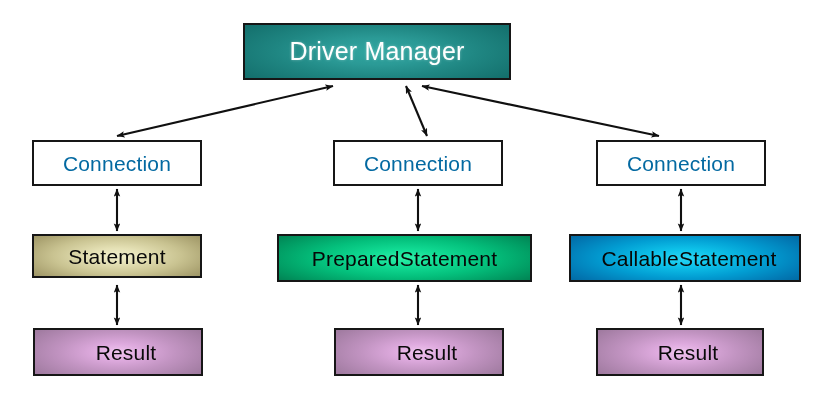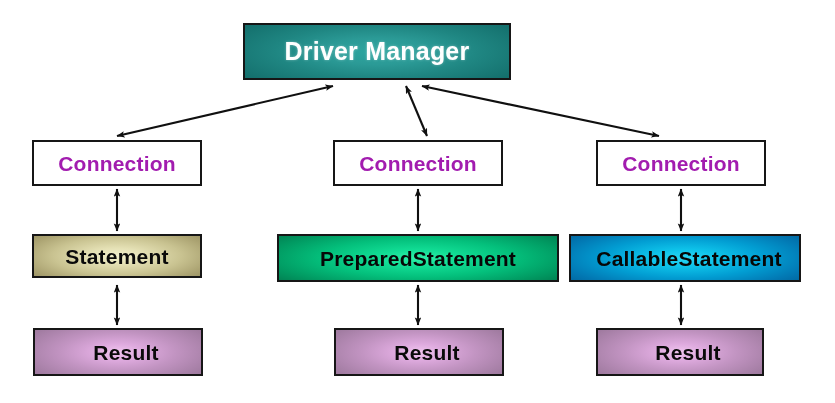--- a/index.html
+++ b/index.html
@@ -27,21 +27,21 @@
     position: absolute;
     box-sizing: border-box;
     border: 2px solid #161616;
     display: flex;
     align-items: center;
     justify-content: center;
     overflow: visible;
     white-space: nowrap;
   }
   .node-label {
-    font-weight: bold;
+    font-weight: normal;
     letter-spacing: 0.2px;
     line-height: 1;
     user-select: none;
     text-align: right;
   }
 
   
   .node-driver {
     background:
       radial-gradient(ellipse 62% 78% at 50% 50%,
@@ -53,21 +53,21 @@
     text-shadow: 0 0 3px rgba(255,255,255,0.35);
   }
 
   
   .node-connection {
     background:
       radial-gradient(ellipse 70% 85% at 50% 50%,
         #cfeeee 0%, #b6dcdb 22%, #95bdbd 55%, #7d a0a0 75%, #74989a 100%);
   }
   .node-connection .node-label {
-    color: #a21caf;
+    color: #0369a1;
     font-size: 21px;
   }
 
   
   .node-statement {
     background:
       radial-gradient(ellipse 70% 85% at 50% 50%,
         #f2f0cd 0%, #e4e0b4 24%, #c9c391 55%, #aca473 80%, #968e60 100%);
   }
   .node-statement .node-label {
@@ -146,21 +146,21 @@
       </div>
       <div class="node node-connection" style="left: 333px; top: 140px; width: 170px; height: 46px;">
         <span class="node-label">Connection</span>
       </div>
       <div class="node node-connection" style="left: 596px; top: 140px; width: 170px; height: 46px;">
         <span class="node-label">Connection</span>
       </div>
       <div class="node node-statement" style="left: 32px; top: 234px; width: 170px; height: 44px;">
         <span class="node-label">Statement</span>
       </div>
-      <div class="node node-prepared" style="left: 277px; top: 234px; width: 282px; height: 48px;">
+      <div class="node node-prepared" style="left: 277px; top: 234px; width: 255px; height: 48px;">
         <span class="node-label">PreparedStatement</span>
       </div>
       <div class="node node-callable" style="left: 569px; top: 234px; width: 232px; height: 48px;">
         <span class="node-label">CallableStatement</span>
       </div>
       <div class="node node-result" style="left: 33px; top: 328px; width: 170px; height: 48px;">
         <span class="node-label">Result</span>
       </div>
       <div class="node node-result" style="left: 334px; top: 328px; width: 170px; height: 48px;">
         <span class="node-label">Result</span>

